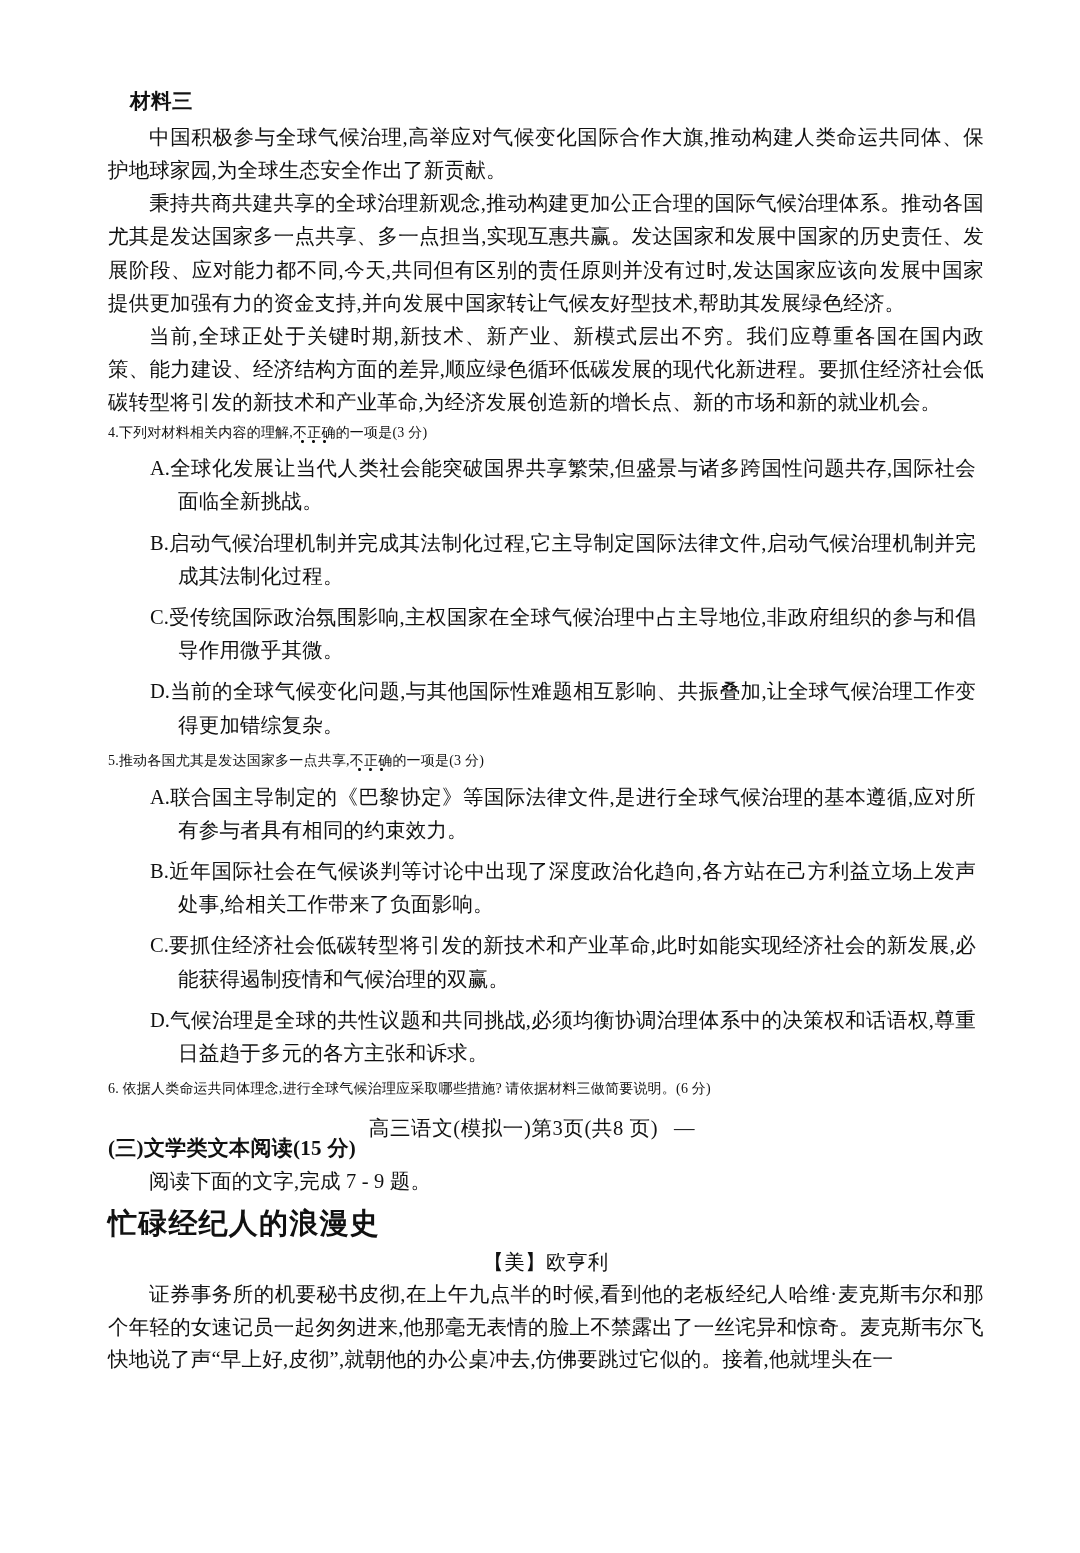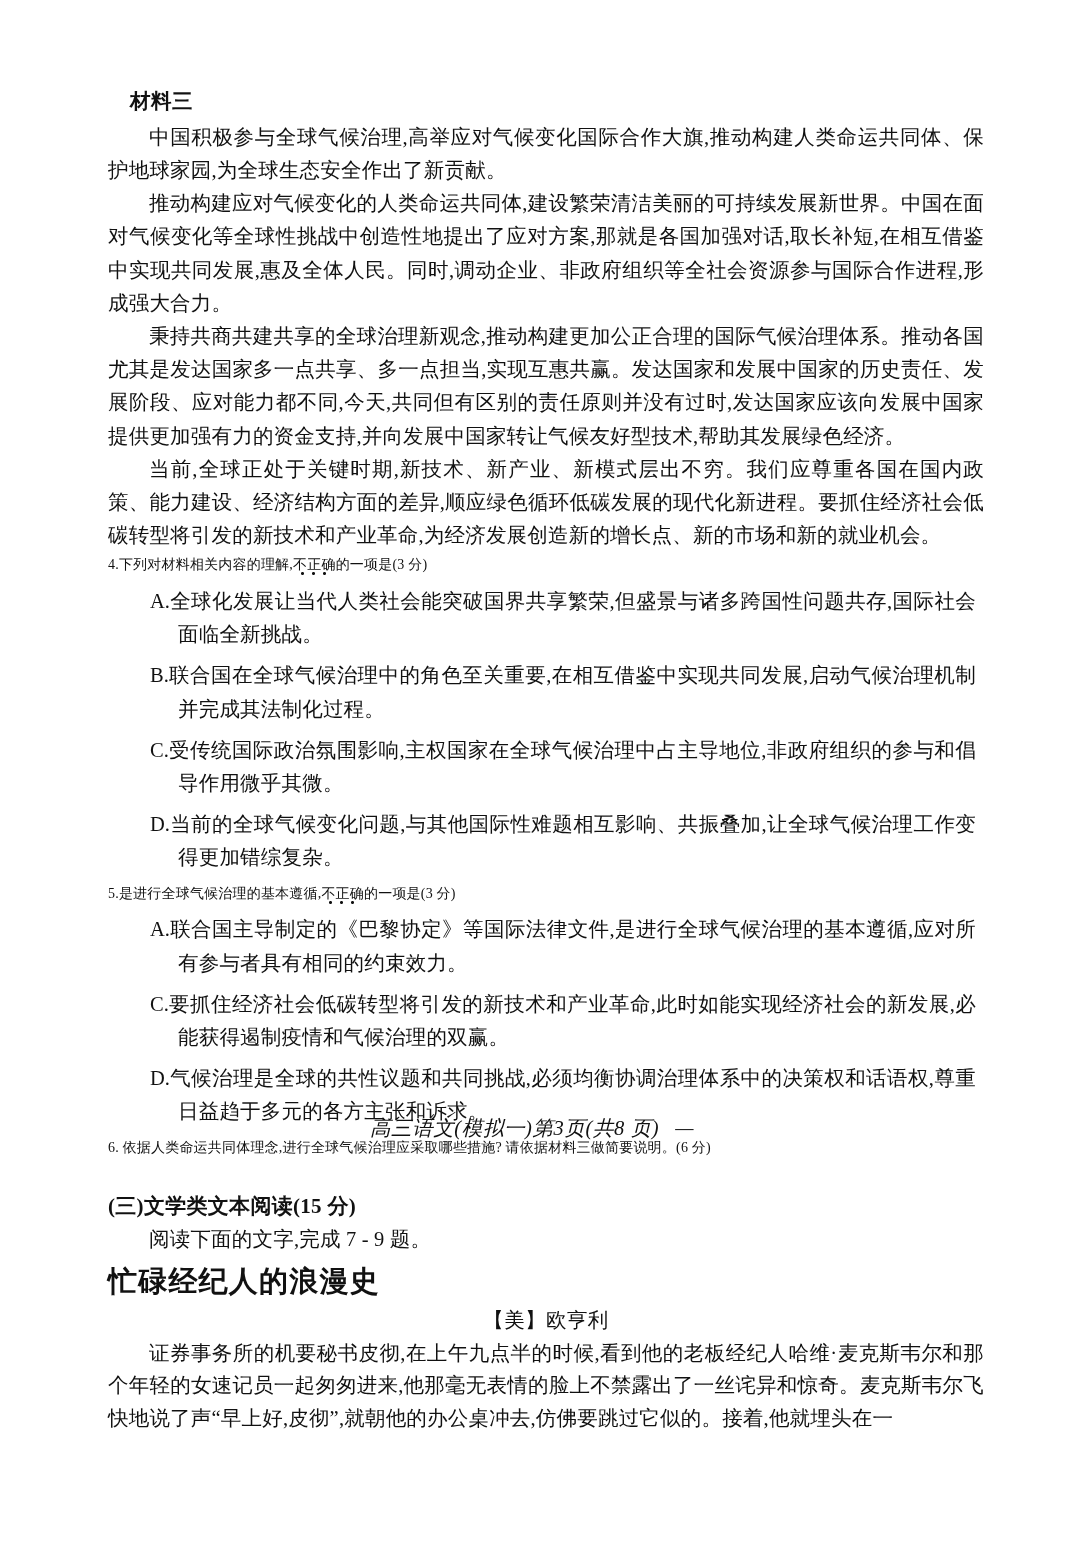--- a/index.html
+++ b/index.html
@@ -116,65 +116,66 @@
   }
   .spacer-md { height: 14px; }
   .footer {
     position: absolute;
     left: 0;
     right: 0;
     bottom: 46px;
     text-align: center;
     font-size: 20.5px;
     letter-spacing: 0.6px;
-    font-style: italic;
   }
   .footer .dash {
     display: inline-block;
     padding: 0 10px;
   }
   .footer-inner {
     display: inline-block;
     transform: translateX(-6px);
   }
 </style>
 </head>
 <body>
 
 <div class="page">
 
   <div class="mat-title">材料三</div>
 
   <p class="para">中国积极参与全球气候治理,高举应对气候变化国际合作大旗,推动构建人类命运共同体、保护地球家园,为全球生态安全作出了新贡献。</p>
-  <p class="para">推动构建应对气候变化的人类命运共同体,建设繁荣清洁美丽的可持续发展新世界。中国在面对气候变化等全球性挑战中创造性地提出了应对方案,那就是各国加强对话,取长补短,在相互借鉴中实现共同发展,惠及全体人民。同时,调动企业、非政府组织等全社会资源参与国际合作进程,形成强大合力。</p>
   <p class="para">秉持共商共建共享的全球治理新观念,推动构建更加公正合理的国际气候治理体系。推动各国尤其是发达国家多一点共享、多一点担当,实现互惠共赢。发达国家和发展中国家的历史责任、发展阶段、应对能力都不同,今天,共同但有区别的责任原则并没有过时,发达国家应该向发展中国家提供更加强有力的资金支持,并向发展中国家转让气候友好型技术,帮助其发展绿色经济。</p>
   <p class="para">当前,全球正处于关键时期,新技术、新产业、新模式层出不穷。我们应尊重各国在国内政策、能力建设、经济结构方面的差异,顺应绿色循环低碳发展的现代化新进程。要抓住经济社会低碳转型将引发的新技术和产业革命,为经济发展创造新的增长点、新的市场和新的就业机会。</p>
 
 
   <p class="q">
     <span>4.</span><span>下列对材料相关内容的理解,</span><span class="dotted">不正确</span><span>的一项是(3 分)</span>
   </p>
   <p class="opt">
     <span class="lbl">A.</span><span>全球化发展让当代人类社会能突破国界共享繁荣,但盛景与诸多跨国性问题共存,国际社会面临全新挑战。</span>
   </p>
   <p class="opt">
-    <span class="lbl">B.</span><span>联合国在全球气候治理中的角色至关重要,在相互借鉴中实现共同发展,启动气候治理机制并完成其法制化过程。</span>
+    <span class="lbl">B.</span><span>启动气候治理机制并完成其法制化过程,它主导制定国际法律文件,启动气候治理机制并完成其法制化过程。</span>
   </p>
   <p class="opt">
     <span class="lbl">C.</span><span>受传统国际政治氛围影响,主权国家在全球气候治理中占主导地位,非政府组织的参与和倡导作用微乎其微。</span>
   </p>
   <p class="opt">
     <span class="lbl">D.</span><span>当前的全球气候变化问题,与其他国际性难题相互影响、共振叠加,让全球气候治理工作变得更加错综复杂。</span>
   </p>
 
   <p class="q">
-    <span>5.</span><span>是进行全球气候治理的基本遵循,</span><span class="dotted">不正确</span><span>的一项是(3 分)</span>
+    <span>5.</span><span>推动各国尤其是发达国家多一点共享,</span><span class="dotted">不正确</span><span>的一项是(3 分)</span>
   </p>
   <p class="opt">
     <span class="lbl">A.</span><span>联合国主导制定的《巴黎协定》等国际法律文件,是进行全球气候治理的基本遵循,应对所有参与者具有相同的约束效力。</span>
+  </p>
+  <p class="opt">
+    <span class="lbl">B.</span><span>近年国际社会在气候谈判等讨论中出现了深度政治化趋向,各方站在己方利益立场上发声处事,给相关工作带来了负面影响。</span>
   </p>
   <p class="opt">
     <span class="lbl">C.</span><span>要抓住经济社会低碳转型将引发的新技术和产业革命,此时如能实现经济社会的新发展,必能获得遏制疫情和气候治理的双赢。</span>
   </p>
   <p class="opt">
     <span class="lbl">D.</span><span>气候治理是全球的共性议题和共同挑战,必须均衡协调治理体系中的决策权和话语权,尊重日益趋于多元的各方主张和诉求。</span>
   </p>
 
   <p class="q">6. 依据人类命运共同体理念,进行全球气候治理应采取哪些措施? 请依据材料三做简要说明。(6 分)</p>
 

